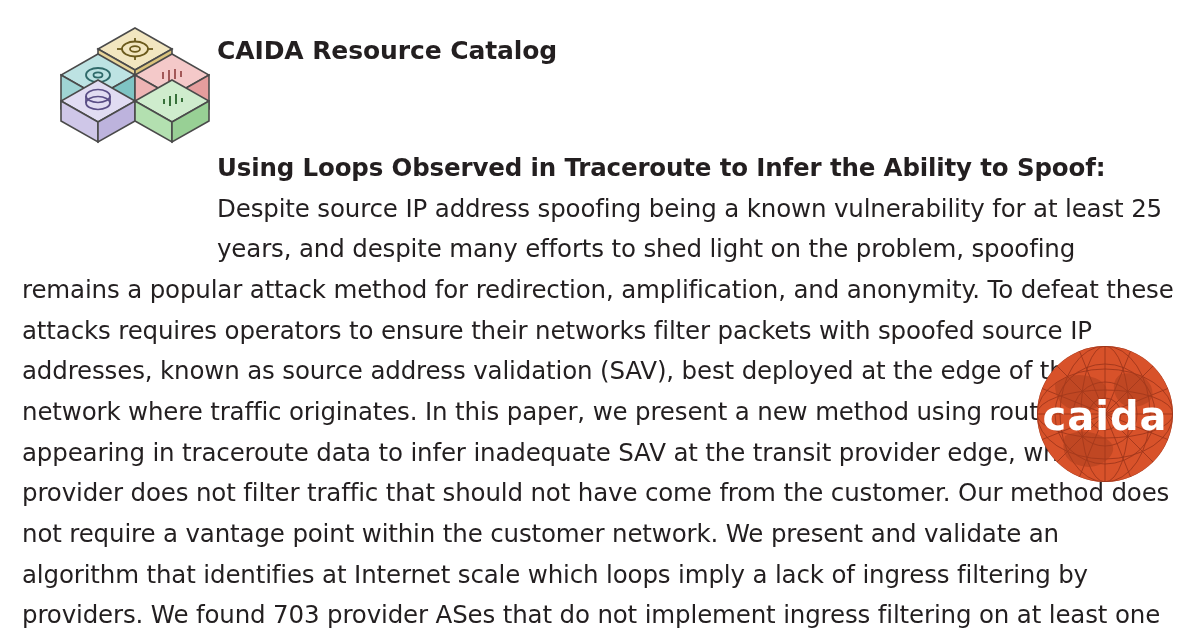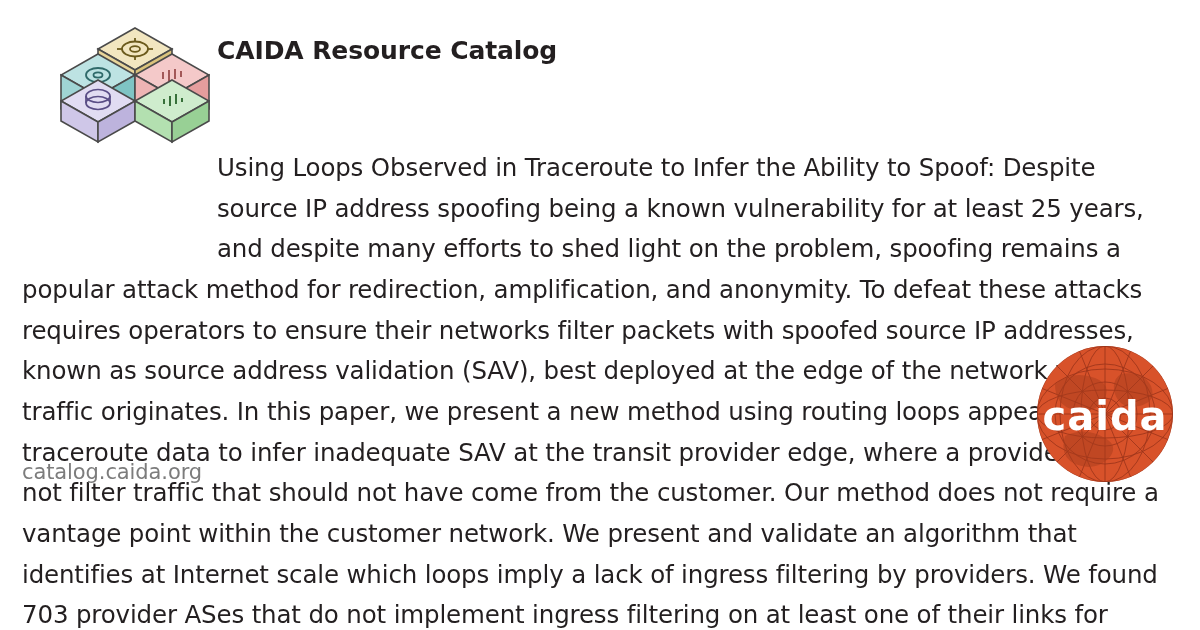--- a/index.html
+++ b/index.html
@@ -55,21 +55,21 @@
 
   
   .body-text {
     font-size: 24.5px;
     line-height: 1.66;
     color: #231f20;
     letter-spacing: -0.15px;
     text-align: left;
   }
   .paper-title {
-    font-weight: normal;
+    font-weight: bold;
   }
 
   
   .float-logo-spacer {
     float: left;
     width: 195px;
     height: 108px;
   }
 
   
@@ -167,21 +167,20 @@
     <div class="header-text">
       <div class="site-title">CAIDA Resource Catalog</div>
     </div>
   </div>
 
   <div class="body-text">
     <div class="float-logo-spacer"></div>
     <span class="paper-title">Using Loops Observed in Traceroute to Infer the Ability to Spoof:</span><span> Despite source IP address spoofing being a known vulnerability for at least 25 years, and despite many efforts to shed light on the problem, spoofing remains a popular attack method for redirection, amplification, and anonymity. To defeat these attacks requires operators to ensure their networks filter packets with spoofed source IP addresses, known as source address validation (SAV), best deployed at the edge of the network where traffic originates. In this paper, we present a new method using routing loops appearing in traceroute data to infer inadequate SAV at the transit provider edge, where a provider does not filter traffic that should not have come from the customer. Our method does not require a vantage point within the customer network. We present and validate an algorithm that identifies at Internet scale which loops imply a lack of ingress filtering by providers. We found 703 provider ASes that do not implement ingress filtering on at least one of their links for 1,780 customer ASes. Most of these observations are unique compared to the existing...</span>
   </div>
 
-  <div class="footer">catalog.caida.org</div>
 
   <div class="caida-badge">
     <svg width="140" height="140" viewBox="0 0 140 140">
       <defs>
         <clipPath id="globeClip">
             <circle cx="70" cy="70" r="68"></circle>
           </clipPath>
       </defs>
       <circle cx="70" cy="70" r="68" fill="#d8522a"></circle>
       <g clip-path="url(#globeClip)" stroke="#8e2f18" fill="none" stroke-width="0.8" opacity="0.85">

